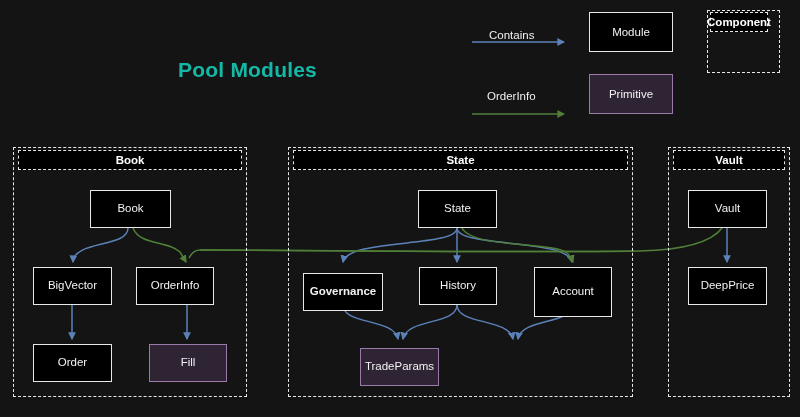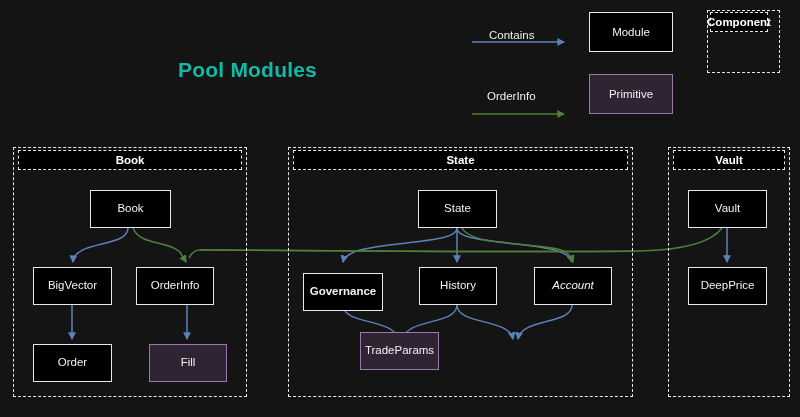--- a/index.html
+++ b/index.html
@@ -96,22 +96,22 @@
   <div class="node module" style="left:136px;top:267px;width:78px;height:38px;">OrderInfo</div>
   <div class="node module" style="left:33px;top:344px;width:79px;height:38px;">Order</div>
   <div class="node primitive" style="left:149px;top:344px;width:78px;height:38px;">Fill</div>
 
   <div class="cluster" style="left:288px;top:147px;width:345px;height:250px;"></div>
   <div class="cluster-head" style="left:293px;top:150px;width:335px;height:20px;">State</div>
 
   <div class="node module" style="left:418px;top:190px;width:79px;height:38px;">State</div>
   <div class="node module" style="left:303px;top:273px;width:80px;height:38px;font-weight:bold;">Governance</div>
   <div class="node module" style="left:419px;top:267px;width:78px;height:38px;">History</div>
-  <div class="node module" style="left:534px;top:267px;width:78px;height:38px;font-style:italic;">Account</div>
-  <div class="node primitive" style="left:360px;top:332px;width:79px;height:38px;">TradeParams</div>
+  <div class="node module" style="left:534px;top:267px;width:78px;height:50px;">Account</div>
+  <div class="node primitive" style="left:360px;top:348px;width:79px;height:38px;">TradeParams</div>
 
   <div class="cluster" style="left:668px;top:147px;width:122px;height:250px;"></div>
   <div class="cluster-head" style="left:673px;top:150px;width:112px;height:20px;">Vault</div>
 
   <div class="node module" style="left:688px;top:190px;width:79px;height:38px;">Vault</div>
   <div class="node module" style="left:688px;top:267px;width:79px;height:38px;">DeepPrice</div>
 
 </div>
 
 </body></html>

